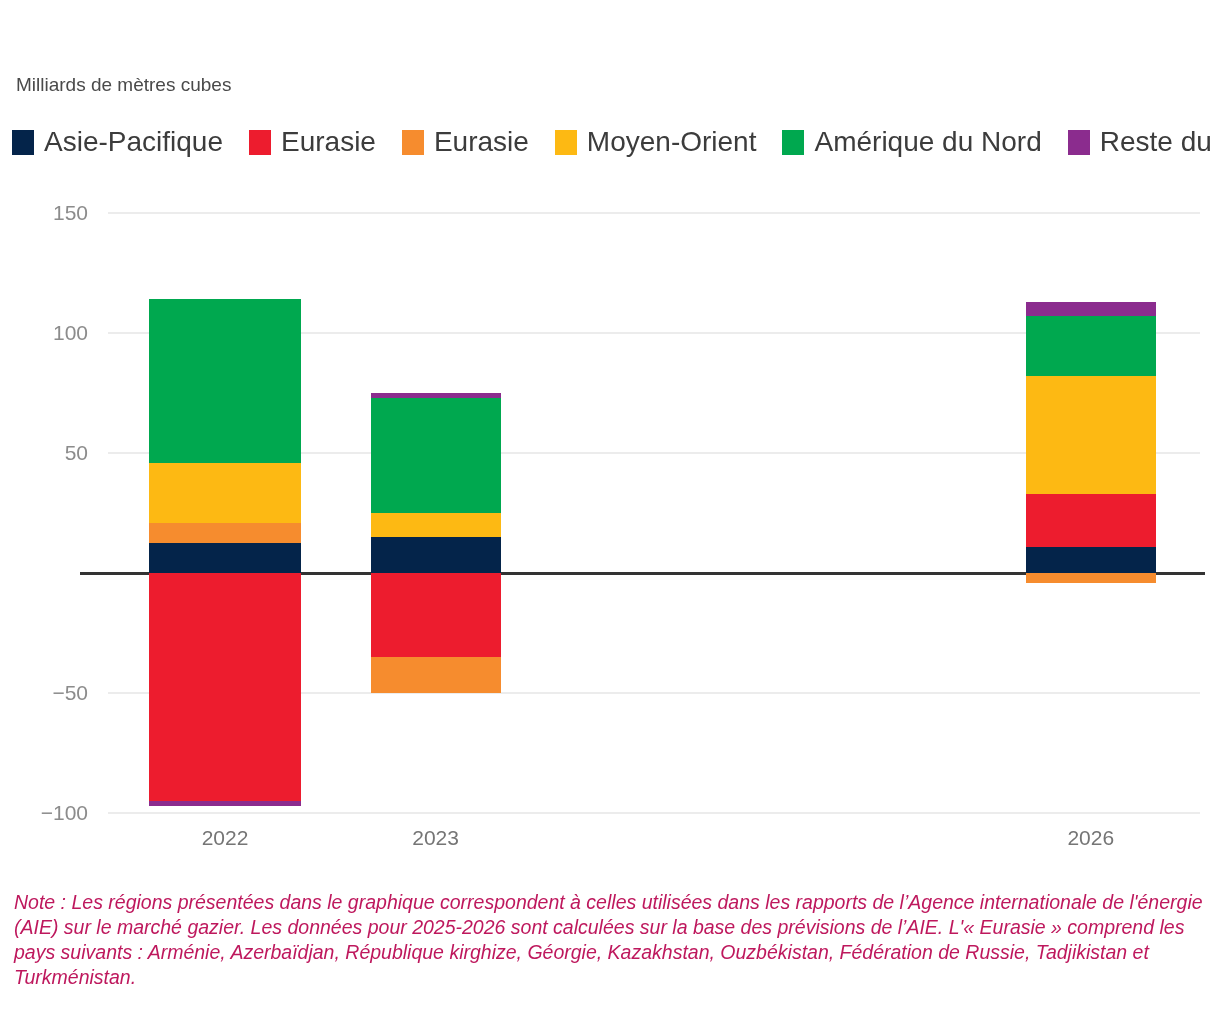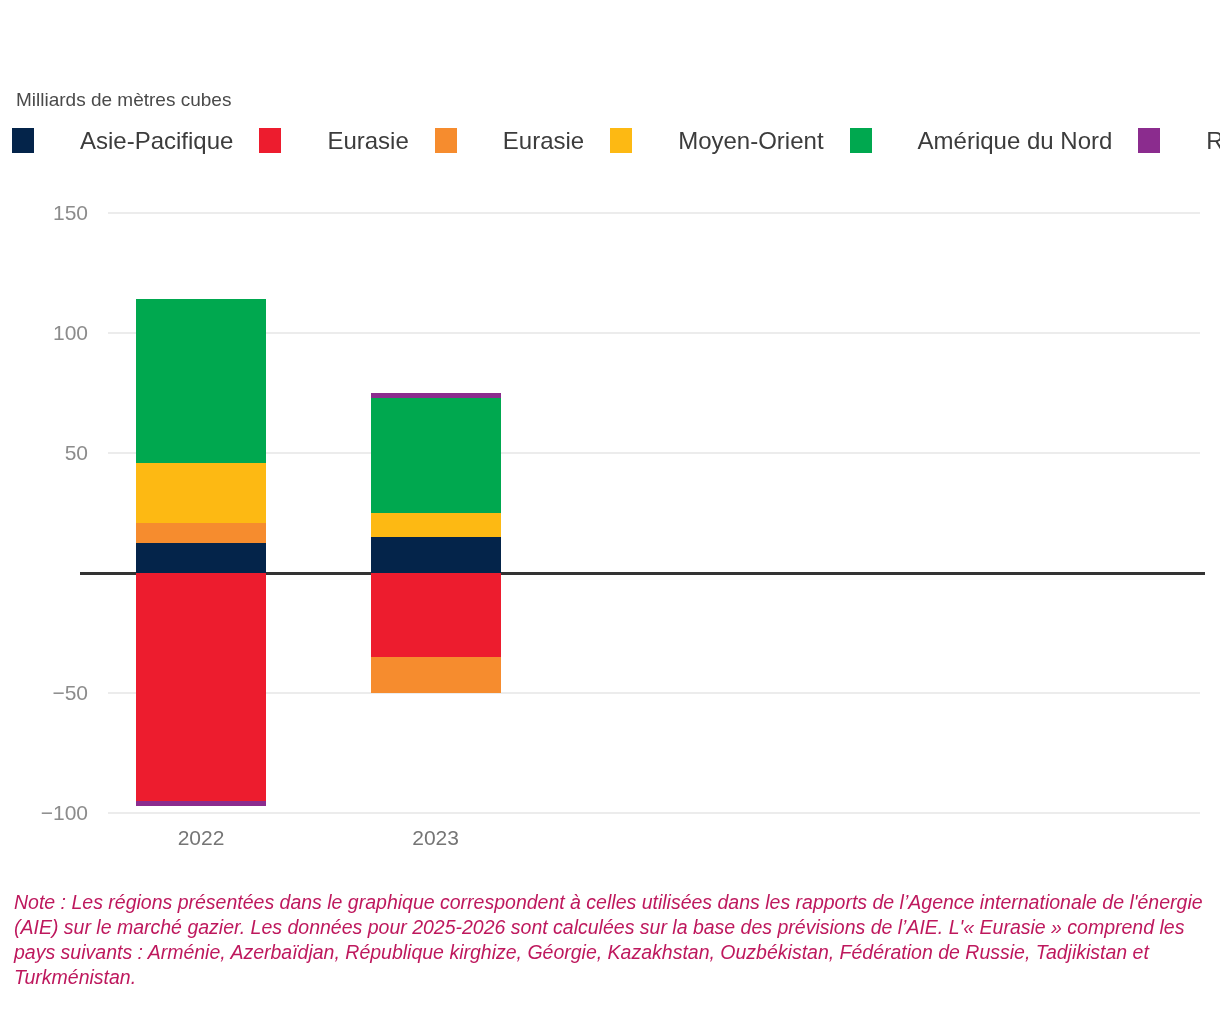--- a/index.html
+++ b/index.html
@@ -28,21 +28,21 @@
     top: 8px;
     font-size: 35px;
     font-weight: bold;
     color: #2f2f2f;
     letter-spacing: -0.3px;
     white-space: nowrap;
   }
   .subtitle {
     position: absolute;
     left: 16px;
-    top: 89px;
+    top: 74px;
     font-size: 19px;
     color: #4a4a4a;
     white-space: nowrap;
   }
 
   
   .legend {
     position: absolute;
     left: 12px;
     top: 128px;
@@ -56,24 +56,23 @@
     align-items: center;
     margin-right: 26px;
   }
   .legend-swatch {
     width: 22px;
     height: 25px;
     margin-right: 10px;
     flex: 0 0 auto;
   }
   .legend-label {
-    font-size: 24px;
+    font-size: 28px;
     color: #3c3c3c;
     line-height: 1;
-    margin-left: 36px;
   }
 
   
   .plot {
     position: absolute;
     left: 0;
     top: 0;
     width: 1220px;
     height: 1034px;
   }
@@ -187,35 +186,44 @@
       <div class="y-tick" style="top: 333px;">100</div>
       <div class="grid-line" style="top: 452px;"></div>
       <div class="y-tick" style="top: 453px;">50</div>
       <div class="grid-line" style="top: 692px;"></div>
       <div class="y-tick" style="top: 693px;">−50</div>
       <div class="grid-line" style="top: 812px;"></div>
       <div class="y-tick" style="top: 813px;">−100</div>
       <div class="zero-line" style="top: 572px;"></div>
     </div>
   <div class="bars" id="bars">
-      <div class="bar-group" style="left: 136px; width: 130px;">
+      <div class="bar-group" style="left: 149px; width: 152px;">
         <div class="seg" style="background: rgb(4, 36, 74); height: 30px; top: 543px;"></div>
         <div class="seg" style="background: rgb(237, 28, 46); height: 228px; top: 573px;"></div>
         <div class="seg" style="background: rgb(246, 140, 46); height: 20.4px; top: 522.6px;"></div>
         <div class="seg" style="background: rgb(253, 185, 19); height: 60px; top: 462.6px;"></div>
         <div class="seg" style="background: rgb(0, 168, 79); height: 163.2px; top: 299.4px;"></div>
         <div class="seg" style="background: rgb(139, 44, 142); height: 4.8px; top: 801px;"></div>
         <div class="x-label">2022</div>
       </div>
       <div class="bar-group" style="left: 370.6px; width: 130px;">
         <div class="seg" style="background: rgb(4, 36, 74); height: 36px; top: 537px;"></div>
         <div class="seg" style="background: rgb(237, 28, 46); height: 84px; top: 573px;"></div>
         <div class="seg" style="background: rgb(246, 140, 46); height: 36px; top: 657px;"></div>
         <div class="seg" style="background: rgb(253, 185, 19); height: 24px; top: 513px;"></div>
         <div class="seg" style="background: rgb(0, 168, 79); height: 115.2px; top: 397.8px;"></div>
         <div class="seg" style="background: rgb(139, 44, 142); height: 4.8px; top: 393px;"></div>
         <div class="x-label">2023</div>
       </div>
+      <div class="bar-group" style="left: 1025.8px; width: 130px;">
+        <div class="seg" style="background: rgb(4, 36, 74); height: 26.4px; top: 546.6px;"></div>
+        <div class="seg" style="background: rgb(237, 28, 46); height: 52.8px; top: 493.8px;"></div>
+        <div class="seg" style="background: rgb(246, 140, 46); height: 9.6px; top: 573px;"></div>
+        <div class="seg" style="background: rgb(253, 185, 19); height: 117.6px; top: 376.2px;"></div>
+        <div class="seg" style="background: rgb(0, 168, 79); height: 60px; top: 316.2px;"></div>
+        <div class="seg" style="background: rgb(139, 44, 142); height: 14.4px; top: 301.8px;"></div>
+        <div class="x-label">2026</div>
+      </div>
     </div>
 
   <div class="note">Note : Les régions présentées dans le graphique correspondent à celles utilisées dans les rapports de l’Agence internationale de l'énergie (AIE) sur le marché gazier. Les données pour 2025-2026 sont calculées sur la base des prévisions de l’AIE. L'« Eurasie » comprend les pays suivants : Arménie, Azerbaïdjan, République kirghize, Géorgie, Kazakhstan, Ouzbékistan, Fédération de Russie, Tadjikistan et Turkménistan.</div>
 
 </div>
 
 </body></html>

